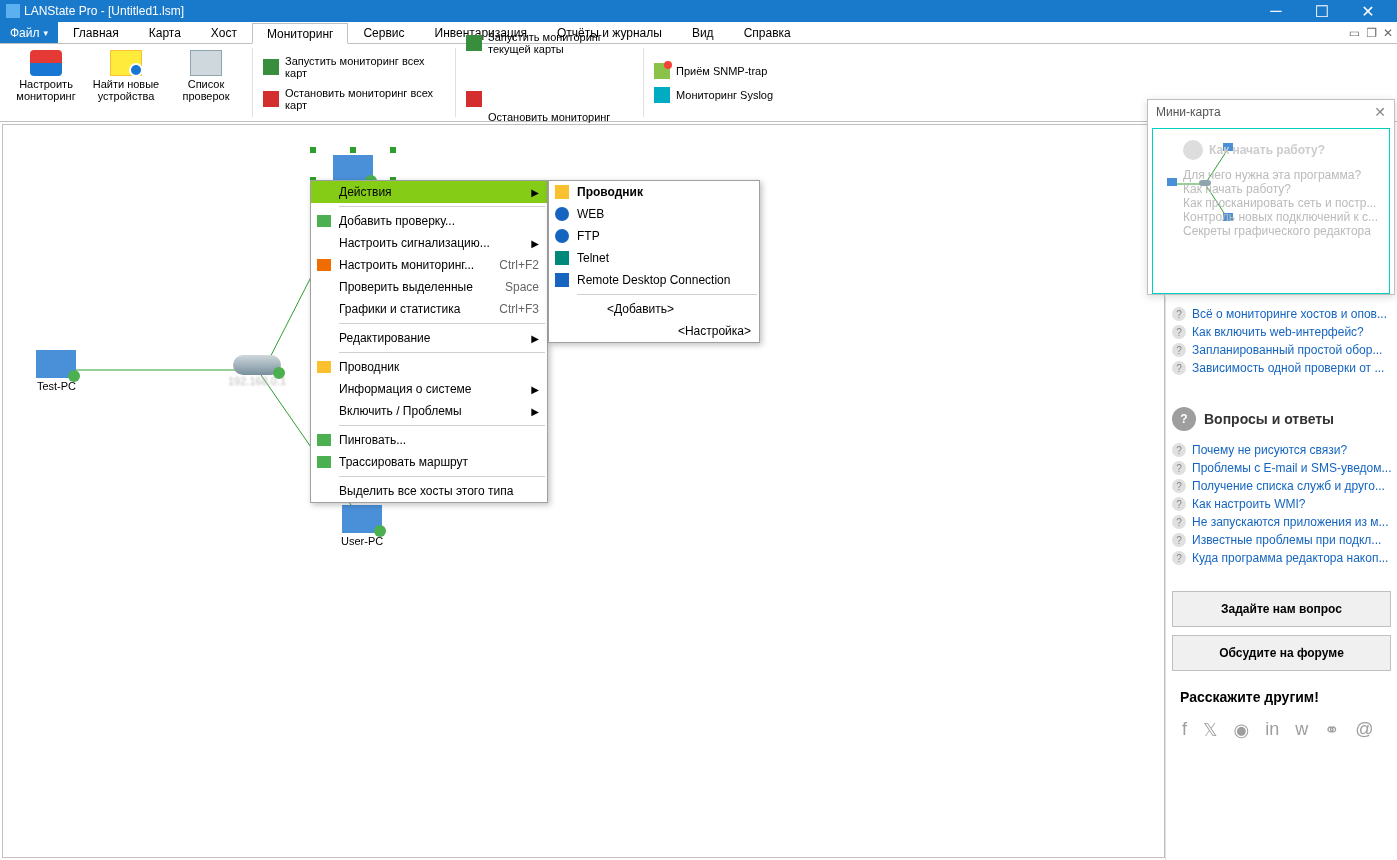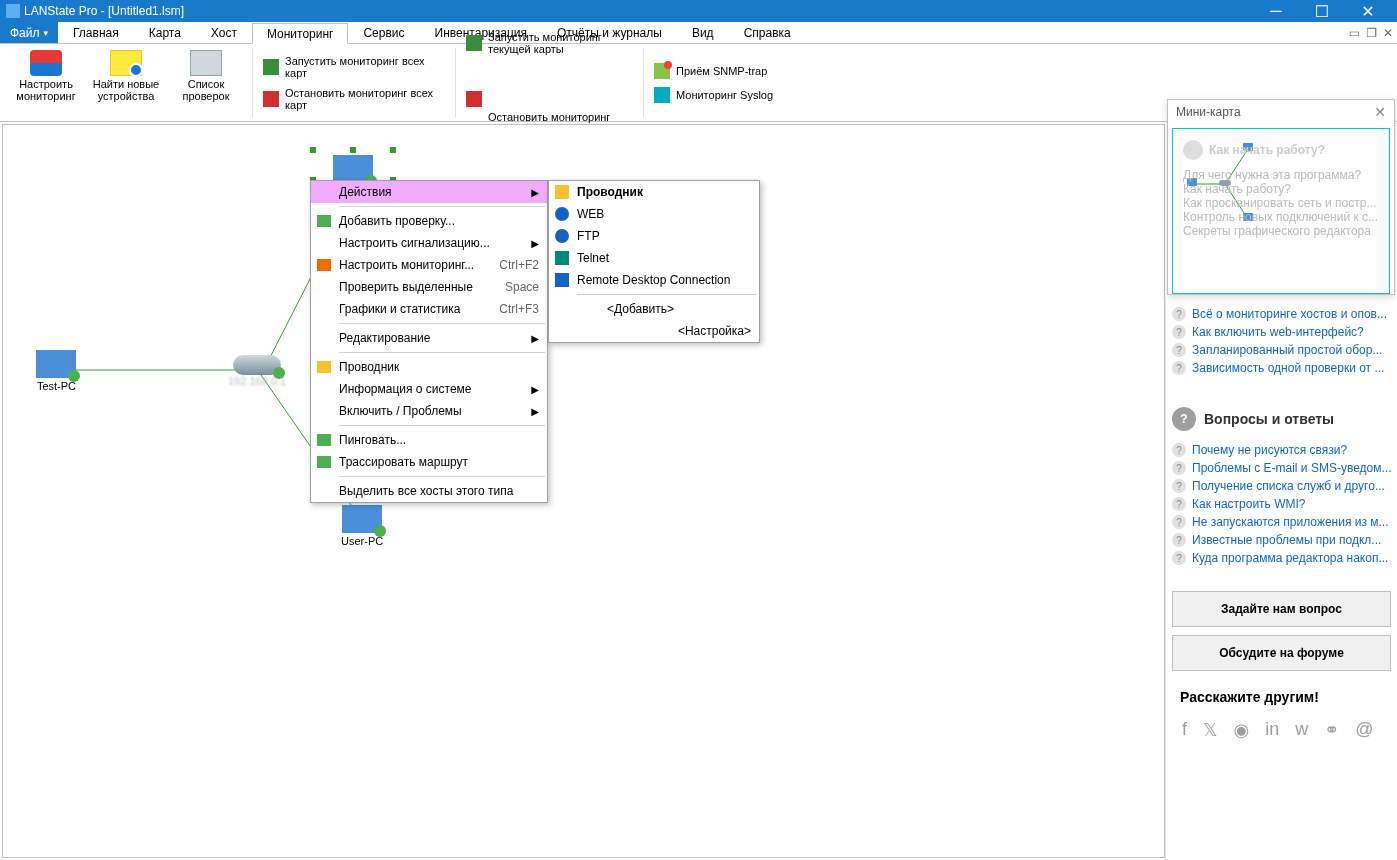--- a/index.html
+++ b/index.html
@@ -26,21 +26,21 @@
 .ribbon-group{display:flex; border-right:1px solid #e0e0e0; padding-right:6px;}
 .big-btn{ width: 80px; display:flex; flex-direction:column; align-items:center; justify-content:flex-start; padding:2px; cursor:pointer; text-align:center; font-size:11px;}
 .big-btn .ico{ width:32px; height:26px; margin-bottom:2px;}
 .small-list{display:flex; flex-direction:column; justify-content:center; gap:4px;}
 .small-btn{ display:flex; align-items:center; gap:6px; padding:2px 4px; cursor:pointer; font-size:11px;}
 .small-btn .sico{width:16px;height:16px;}
 
 
 .workarea{ position:absolute; top:122px; left:0; right:0; bottom:0; display:flex;}
 .canvas{ flex:1; background:#fff; position:relative; border:1px solid #c0c0c0; margin:2px; margin-right:0;}
-.minimap{ position:absolute; top:99px; right:2px; width:228px; height:196px; background:#fff; border:1px solid #c0c0c0; box-shadow:0 2px 8px rgba(0,0,0,.15);}
+.minimap{ position:absolute; top:99px; right:2px; width:248px; height:196px; background:#fff; border:1px solid #c0c0c0; box-shadow:0 2px 8px rgba(0,0,0,.15);}
 .minimap-header{height:24px; display:flex; align-items:center; padding:0 8px; font-size:12px; color:#555;}
 .minimap-header .mmclose{margin-left:auto; cursor:pointer; font-size:14px; color:#888;}
 .minimap-body{position:relative; height:166px; margin:4px; border:1px solid #00d0c0;}
 
 
 .sidepanel{ width:232px; background:#fff; border-left:1px solid #e0e0e0; padding:8px 6px; overflow:hidden; margin-top:175px;}
 .sp-section-title{display:flex; align-items:center; gap:8px; margin:8px 0 10px 0;}
 .sp-section-title .sp-icon{width:24px;height:24px; border-radius:50%;}
 .sp-section-title h3{font-size:14px; font-weight:bold; color:#333;}
 .sp-item{display:flex; align-items:flex-start; gap:6px; padding:2px 0; font-size:12px; color:#1565c0; cursor:pointer; white-space:nowrap; overflow:hidden; text-overflow:ellipsis;}
@@ -50,21 +50,21 @@
 .sp-social{display:flex; gap:16px; padding:4px 10px; color:#9e9e9e; font-size:18px;}
 .sp-social span{cursor:pointer;}
 
 
 .ctx{ position:absolute; background:#fff; border:1px solid #a0a0a0; box-shadow:2px 2px 6px rgba(0,0,0,.25); font-size:12px;}
 .ctx-item{display:flex; align-items:center; height:22px; padding:0 8px 0 4px; cursor:pointer; white-space:nowrap;}
 .ctx-item .cico{width:18px; height:16px; margin-right:6px; display:flex; align-items:center; justify-content:center;}
 .ctx-item .label{flex:1;}
 .ctx-item .shortcut{color:#666; margin-left:20px;}
 .ctx-item .arrow{margin-left:20px; font-size:10px;}
-.ctx-item.highlight{background:#f0abfc;}
+.ctx-item.highlight{background:#84cc16;}
 .ctx-sep{height:1px; background:#d0d0d0; margin:3px 2px 3px 28px;}
 
 
 .host{position:absolute; text-align:right; font-size:11px;}
 .host .hicon{width:40px; height:28px; background:#4a90d9; margin:0 auto 2px auto; position:relative;}
 .host .hicon::after{content:""; position:absolute; right:-4px; bottom:-4px; width:12px; height:12px; border-radius:50%; background:#4caf50;}
 .selected-handles{position:absolute; width:80px; height:60px;}
 .selected-handles span{position:absolute; width:6px; height:6px; background:#2e9e2e;}
 
 

